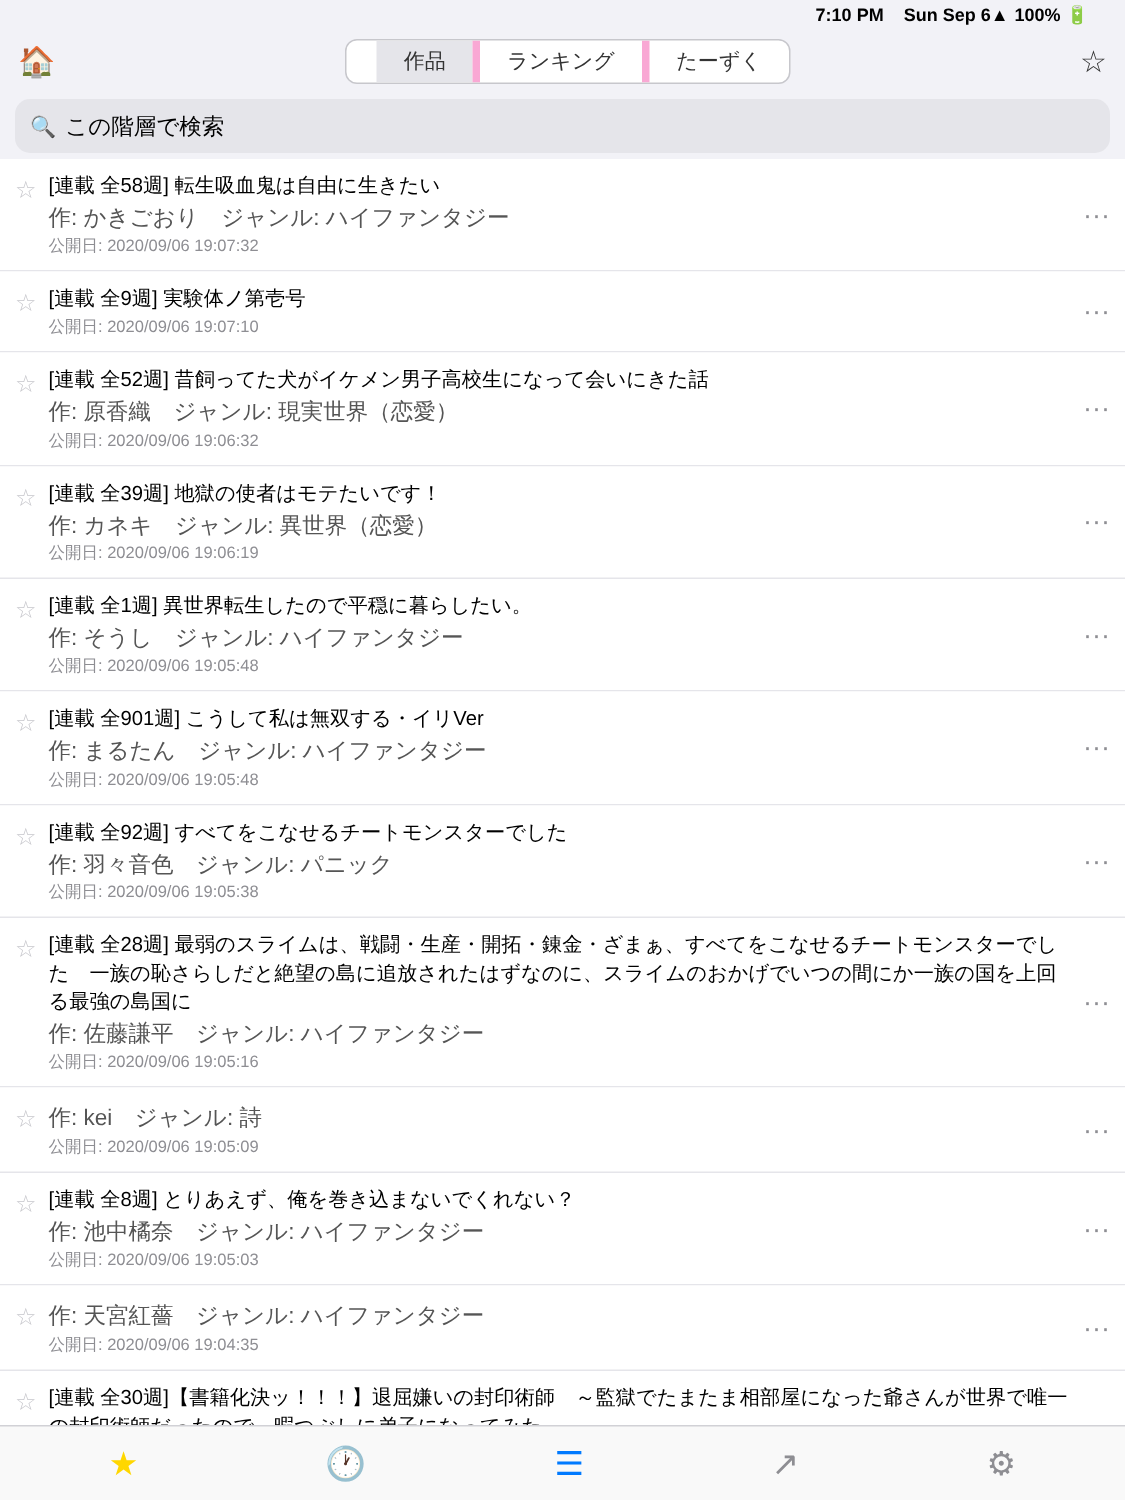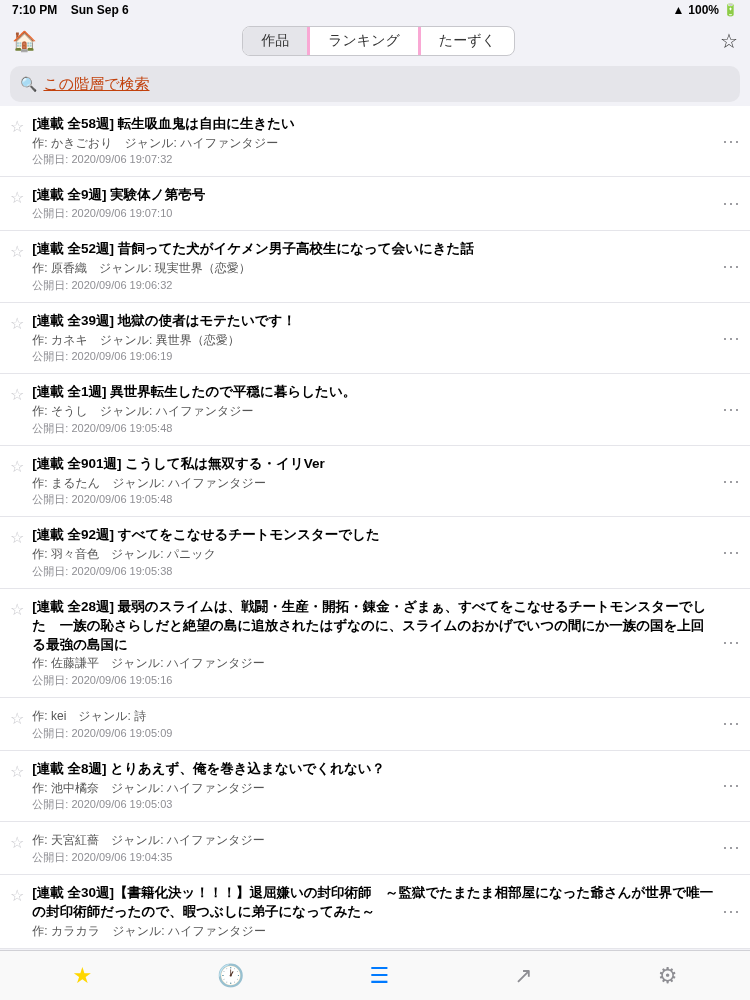--- a/index.html
+++ b/index.html
@@ -6,24 +6,24 @@
     body {
       font-family: -apple-system, 'Hiragino Sans', 'Yu Gothic', sans-serif;
       background: #f2f2f7;
       width: 750px;
       min-height: 1000px;
       overflow-x: hidden;
     }
     
     .status-bar {
       display: flex;
-      justify-content: space-between;
+      justify-content: flex-end;
       align-items: center;
       background: #f2f2f7;
-      padding: 4px 12px;
+      padding: 4px 24px;
       height: 20px;
       font-size: 12px;
       font-weight: 600;
     }
     .status-right {
       display: flex;
       align-items: center;
       gap: 4px;
       font-size: 12px;
       font-weight: 600;
@@ -38,36 +38,37 @@
       height: 44px;
     }
     .top-nav-center {
       display: flex;
       align-items: center;
       gap: 0;
       border: 1px solid #c7c7cc;
       border-radius: 8px;
       overflow: hidden;
       background: #fff;
+      padding-left: 20px;
     }
     .nav-tab {
       padding: 5px 18px;
       font-size: 14px;
       background: transparent;
       border: none;
       cursor: pointer;
       font-family: inherit;
       color: #333;
     }
     .nav-tab.active {
       background: #e5e5ea;
       font-weight: 500;
     }
     .nav-tab + .nav-tab {
-      border-left: 3px solid #f9a8d4;
+      border-left: 5px solid #f9a8d4;
     }
     .home-btn {
       background: none;
       border: none;
       font-size: 20px;
       cursor: pointer;
       color: #333;
     }
     .star-btn {
       background: none;
@@ -85,23 +86,22 @@
       align-items: center;
       padding: 6px 10px;
       gap: 6px;
       height: 36px;
     }
     .search-icon-span {
       color: #8e8e93;
       font-size: 14px;
     }
     .search-text {
-      color: #c2410c;
+      color: #000000;
       font-size: 15px;
-      text-decoration: underline;
     }
     
     .list-container {
       background: #fff;
       margin: 0;
     }
     .list-item {
       display: flex;
       align-items: flex-start;
       padding: 9px 10px 9px 10px;
@@ -118,26 +118,26 @@
       cursor: pointer;
     }
     .list-item-content {
       flex: 1;
       min-width: 0;
     }
     .item-title {
       font-size: 13.5px;
       color: #000;
       line-height: 1.4;
-      font-weight: 700;
+      font-weight: 400;
       white-space: normal;
       word-break: break-all;
     }
     .item-meta {
-      font-size: 12px;
+      font-size: 15px;
       color: #555;
       margin-top: 2px;
       line-height: 1.3;
     }
     .item-date {
       font-size: 11px;
       color: #8e8e93;
       margin-top: 1px;
     }
     .item-dots {

